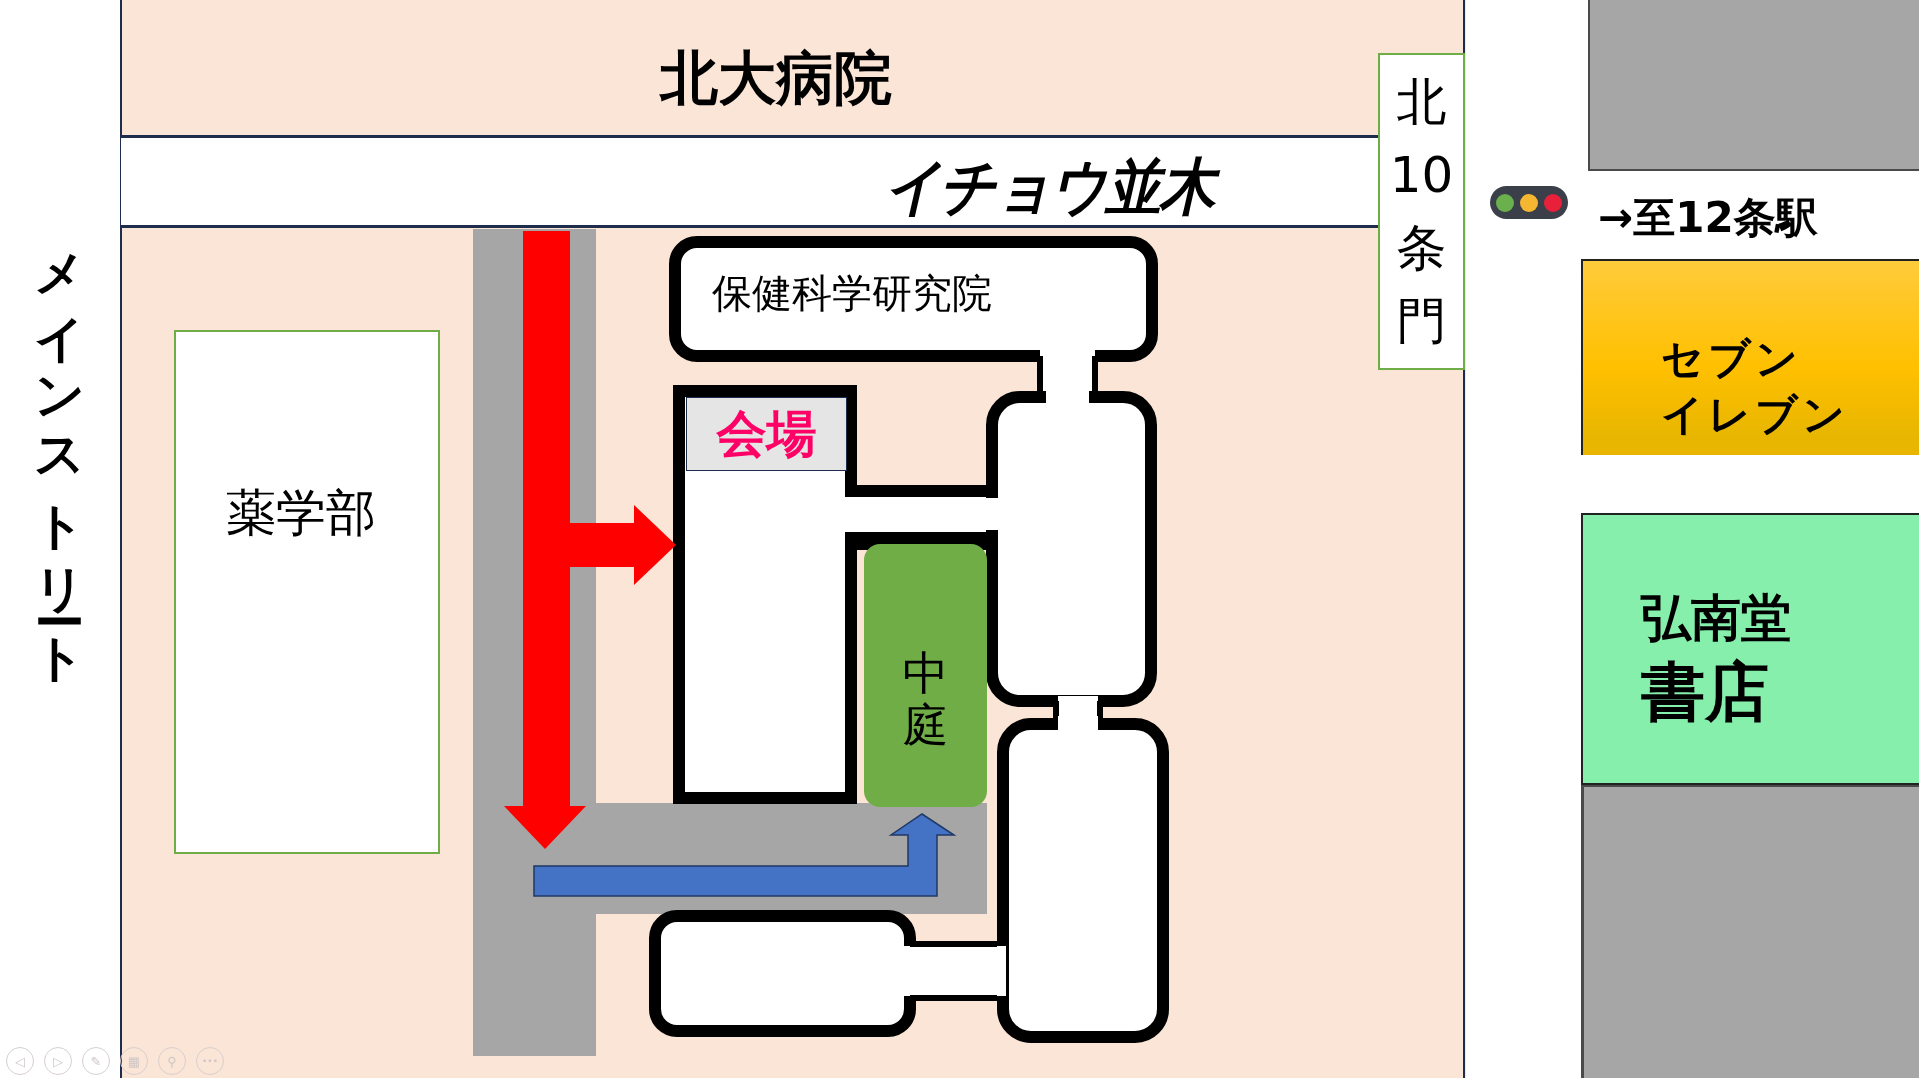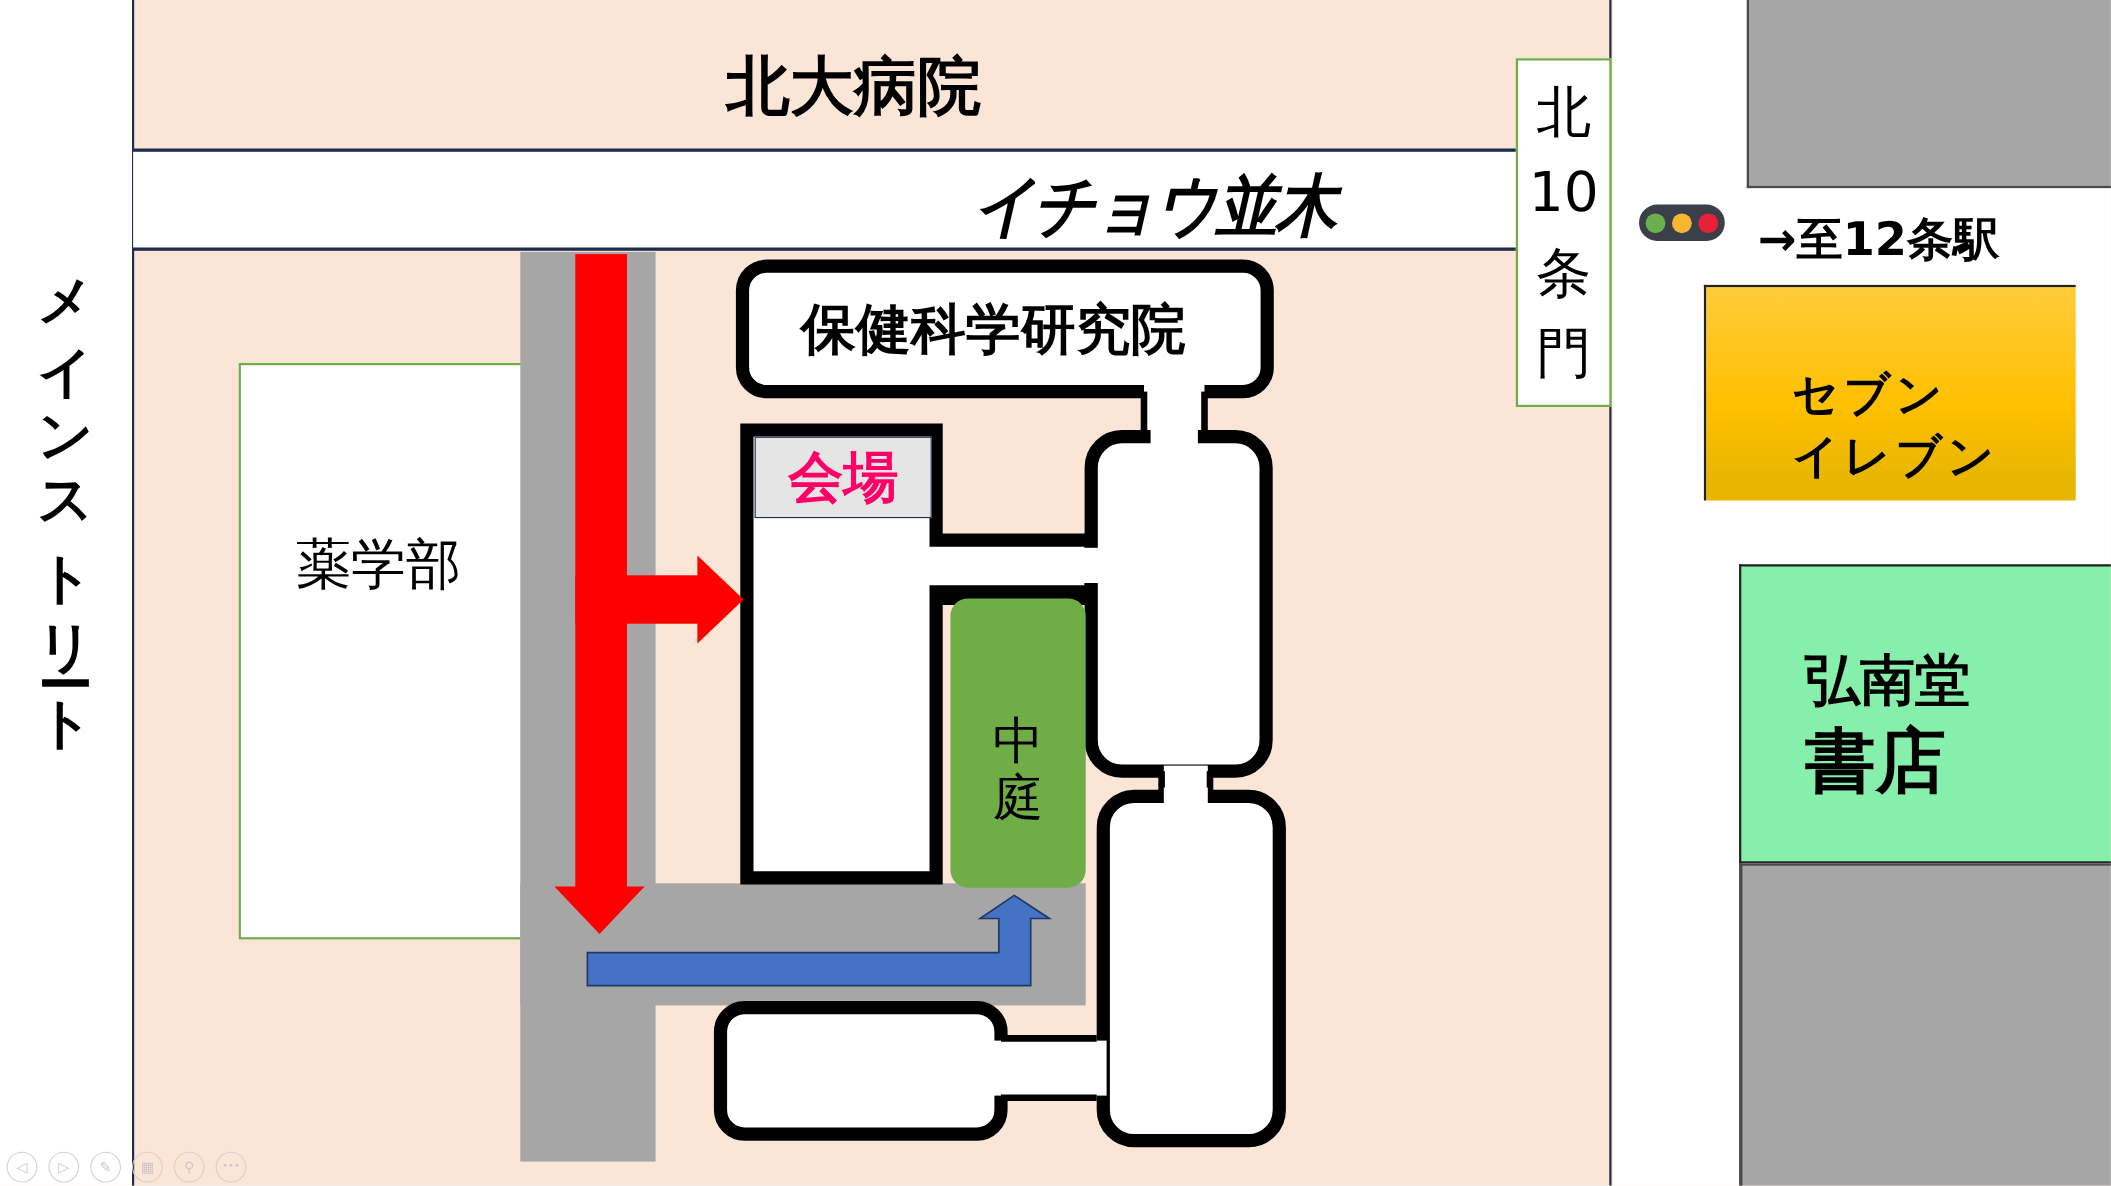--- a/index.html
+++ b/index.html
@@ -38,31 +38,31 @@
 
 <div class="abs" style="left:1490px;top:186px;width:78px;height:33px;background:#3a3f4a;border-radius:17px;display:flex;align-items:center;justify-content:space-evenly;">
   <div style="width:18px;height:18px;border-radius:50%;background:#6ab04c;"></div>
   <div style="width:18px;height:18px;border-radius:50%;background:#f5b731;"></div>
   <div style="width:18px;height:18px;border-radius:50%;background:#e8203a;"></div>
 </div>
 <div class="txt" style="left:1598px;top:190px;font-size:42px;">→至12条駅</div>
 
 <div class="abs" style="left:1588px;top:0;width:331px;height:171px;background:#a6a6a6;border-left:2px solid #4a4a4a;border-bottom:2px solid #4a4a4a;box-sizing:border-box;"></div>
 
-<div class="abs" style="left:1549px;top:259px;width:338px;height:196px;background:linear-gradient(#ffcb3b,#ffc000 55%,#e8b600 90%);border-left:2px solid #222;border-top:2px solid #222;box-sizing:border-box;">
+<div class="abs" style="left:1581px;top:259px;width:338px;height:196px;background:linear-gradient(#ffcb3b,#ffc000 55%,#e8b600 90%);border-left:2px solid #222;border-top:2px solid #222;box-sizing:border-box;">
   <div class="txt" style="left:78px;top:70px;font-size:42px;letter-spacing:4px;">セブン</div>
   <div class="txt" style="left:78px;top:126px;font-size:42px;letter-spacing:4px;">イレブン</div>
 </div>
 <div class="abs" style="left:1581px;top:513px;width:338px;height:272px;background:#86efac;border:2px solid #222;border-right:none;box-sizing:border-box;">
   <div class="txt" style="left:58px;top:70px;font-size:50px;">弘南堂</div>
   <div class="txt" style="left:58px;top:134px;font-size:64px;">書店</div>
 </div>
 <div class="abs" style="left:1581px;top:785px;width:338px;height:293px;background:#a6a6a6;border-left:3px solid #4a4a4a;border-top:2px solid #4a4a4a;box-sizing:border-box;"></div>
 
-<div class="abs" style="left:174px;top:330px;width:266px;height:524px;background:#fff;border:2px solid #70ad47;box-sizing:border-box;margin-left:43px;">
+<div class="abs" style="left:174px;top:330px;width:266px;height:524px;background:#fff;border:2px solid #70ad47;box-sizing:border-box;">
   <div class="txt" style="left:50px;top:148px;font-size:50px;font-weight:normal;">薬学部</div>
 </div>
 
 <svg class="abs" style="left:0;top:0;" width="1919" height="1078" viewBox="0 0 1919 1078">
 
   <g fill="#a6a6a6">
     <rect x="473" y="229" width="123" height="827"></rect>
     <rect x="473" y="803" width="514" height="111"></rect>
   </g>
 
@@ -102,21 +102,21 @@
     <polygon points="634,505 676,545 634,585"></polygon>
   </g>
 
   <path d="M534 866 H908 V835 H891 L922 814 L954 835 H937 V896 H534 Z" fill="#4472c4" stroke="#1f3864" stroke-width="1.5"></path>
 </svg>
 
 <div class="abs" style="left:686px;top:397px;width:161px;height:74px;background:#e5e5e5;border:1.5px solid #1f2d4d;box-sizing:border-box;display:flex;align-items:center;justify-content:center;">
   <span style="color:#ff0066;font-weight:bold;font-size:50px;line-height:1;">会場</span>
 </div>
 
-<div class="txt" style="left:728px;top:266px;font-size:50px;font-weight:bold;">保健科学研究院</div>
+<div class="txt" style="left:712px;top:266px;font-size:40px;font-weight:normal;">保健科学研究院</div>
 
 <div class="vtext" style="left:864px;top:650px;width:123px;font-size:46px;font-weight:normal;">
   <span>中</span>
   <span style="margin-top:6px;">庭</span>
 </div>
 
 <div class="ctrl" style="left:6px;">◁</div>
 <div class="ctrl" style="left:44px;">▷</div>
 <div class="ctrl" style="left:82px;">✎</div>
 <div class="ctrl" style="left:120px;">▦</div>

